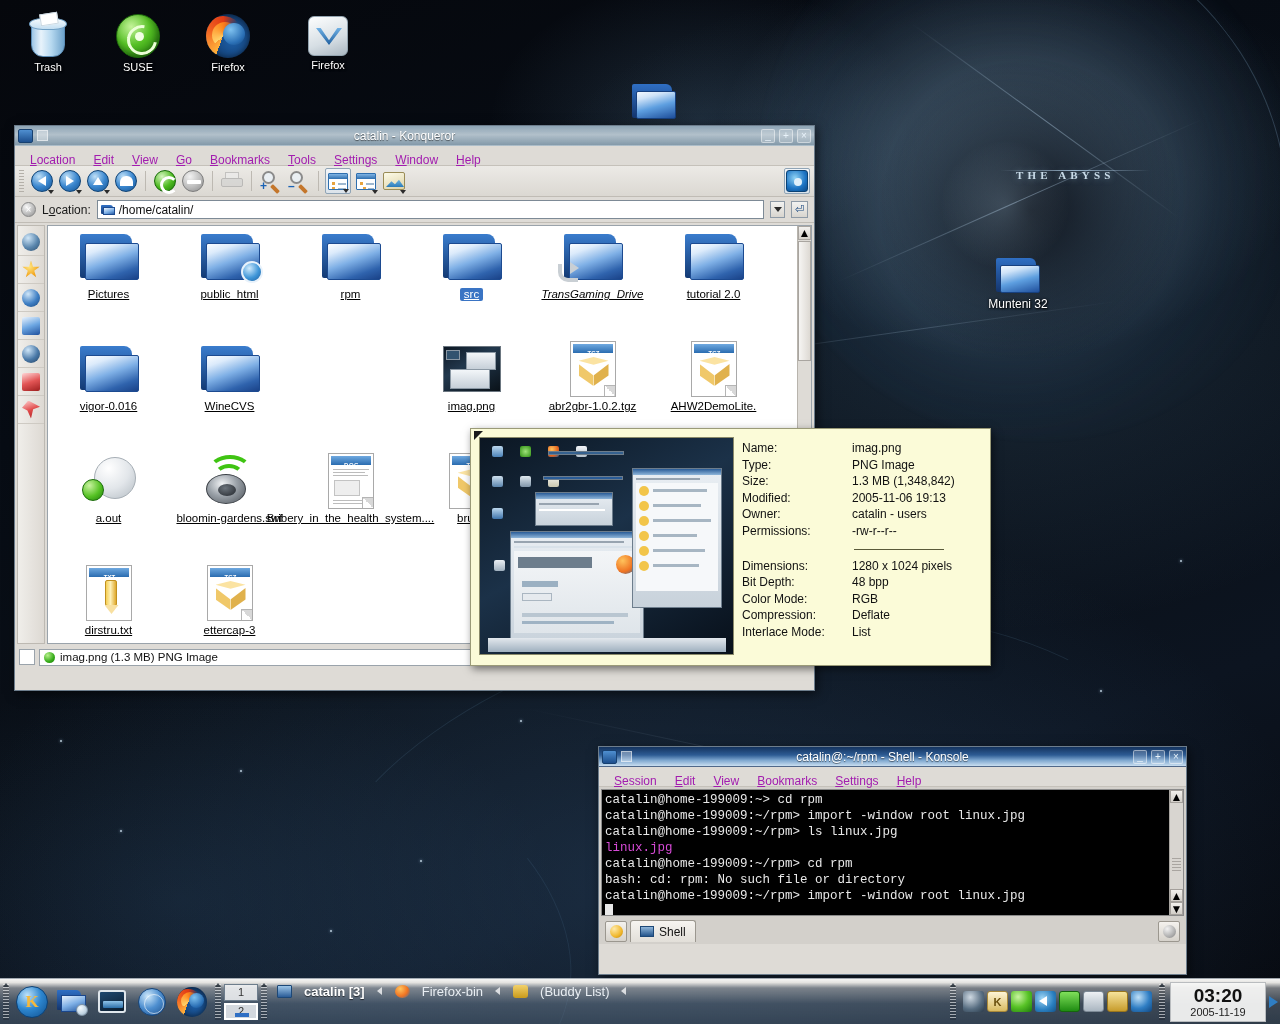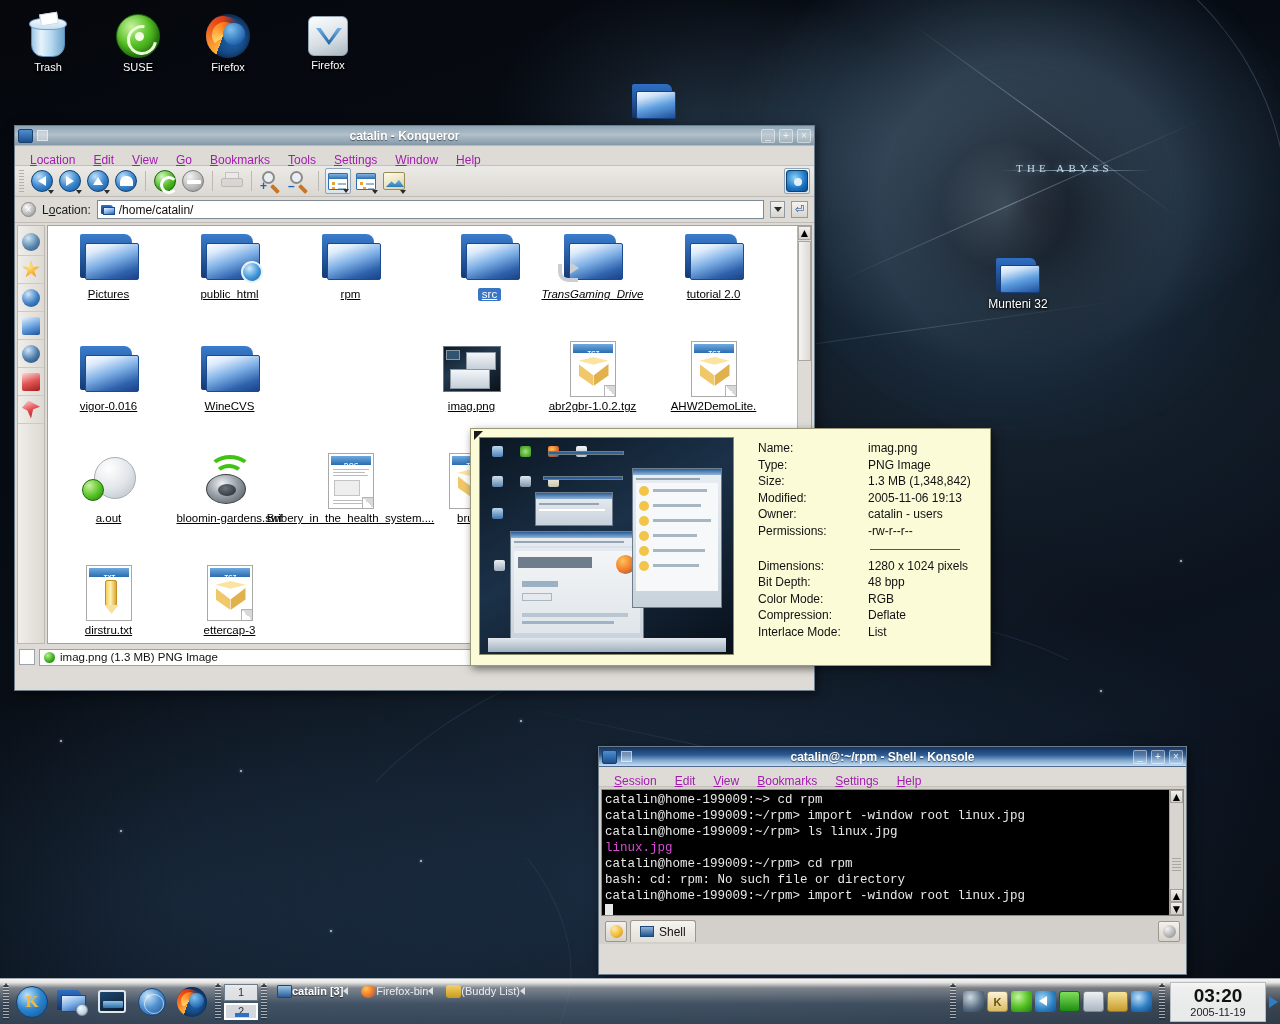--- a/index.html
+++ b/index.html
@@ -45,22 +45,22 @@
   .ray { position:absolute; height:1px; pointer-events:none;
          background:linear-gradient(90deg, rgba(200,230,255,0), rgba(200,230,255,.38), rgba(200,230,255,0)); }
   .r1 { left:820px; top:200px; width:400px; transform:rotate(-24deg); }
   .r2 { left:880px; top:120px; width:330px; transform:rotate(36deg); }
   .r3 { left:700px; top:330px; width:420px; transform:rotate(-8deg); opacity:.5;}
   .r4 { left:520px; top:760px; width:500px; transform:rotate(12deg); opacity:.35;}
   .star { position:absolute; width:2px; height:2px; border-radius:50%;
           background:rgba(220,240,255,.85); box-shadow:0 0 3px rgba(190,225,255,.8); }
 
   .abyss-brand {
-    position:absolute; left:1016px; top:162px;
-    color:#c9dbe8; font-size:11px; letter-spacing:4.2px; font-weight:400;
+    position:absolute; left:1016px; top:169px;
+    color:#c9dbe8; font-size:11px; letter-spacing:4.2px; font-weight:700;
     text-shadow:0 0 6px rgba(170,210,240,.55);
     font-family:"Liberation Serif", serif;
   }
   .abyss-rule {
     position:absolute; left:1000px; top:170px; width:150px; height:1px;
     background:linear-gradient(90deg, rgba(190,220,245,0), rgba(190,220,245,.75), rgba(190,220,245,0));
   }
 
   
   .dicon { position:absolute; width:92px; text-align:center; cursor:default; }
@@ -126,21 +126,21 @@
   .win { position:absolute; border:1px solid #6d7d8c; background:#dedbd6;
          box-shadow: 2px 3px 10px rgba(0,0,0,.55); }
   .titlebar {
     height:20px; display:flex; align-items:center; padding:0 3px; gap:4px;
     background:linear-gradient(180deg, rgba(120,150,172,.78), rgba(150,175,195,.62) 45%, rgba(96,128,152,.72));
     border-bottom:1px solid rgba(255,255,255,.25);
   }
   .titlebar.konsole {
     background:linear-gradient(180deg,#14335e,#2d5b93 42%,#7ea7cf 70%,#c9def0);
   }
-  .tb-title { flex:1; text-align:center; font-size:12px; font-weight:bold; color:#fff;
+  .tb-title { flex:1; text-align:center; font-size:12px; font-weight:normal; color:#fff;
               text-shadow:0 1px 1px rgba(0,0,0,.55); white-space:nowrap; overflow:hidden;}
   .tb-btn { width:14px;height:14px; border:1px solid rgba(255,255,255,.45);
             background:rgba(255,255,255,.18); border-radius:2px; position:relative;
             display:flex;align-items:center;justify-content:center; color:#e8f2fa; font-size:10px; line-height:1;}
   .tb-menu { width:15px;height:14px; background:linear-gradient(180deg,#4f8fd0,#1d4f8e);
              border:1px solid #17406f; border-radius:2px; }
   .tb-sticky{ width:11px;height:11px; background:rgba(255,255,255,.35); border:1px solid rgba(255,255,255,.5); }
 
   .menubar { height:20px; display:flex; align-items:center; gap:0px;
              background:#dedbd6; border-bottom:1px solid #c5c1ba; padding-left:6px;}
@@ -318,21 +318,21 @@
   .sb-txt{font-size:11.5px;color:#111;}
 
   
   #tooltip{position:absolute;left:470px;top:428px;width:521px;height:238px;
      background:#fbfbd8;border:1px solid #9a9a78;box-shadow:2px 3px 8px rgba(0,0,0,.5);
      display:flex;gap:0px;}
   #tooltip .arrowmark{position:absolute;left:3px;top:2px;width:0;height:0;
      border-left:9px solid #1b1b1b;border-bottom:9px solid transparent;}
   .tt-prev{width:255px;height:218px;margin:8px 0 0 8px;border:1px solid #8a8a6a;overflow:hidden;position:relative;
      background:linear-gradient(150deg,#0b1622,#1b3148 45%,#08101a);}
-  .tt-info{flex:1;padding:11px 0 0 24px;border-radius:25px;}
+  .tt-info{flex:1;padding:11px 0 0 8px;border-radius:25px;}
   .tt-row{display:flex;font-size:12px;color:#111;line-height:16.6px;}
   .tt-row .k{width:110px;}
   .tt-row .v{flex:1;}
   .tt-hr{width:90px;height:1px;background:#5a5a3a;margin:9px 0 8px 112px;}
 
   
   .mini{position:absolute;}
   .mini-win{background:linear-gradient(180deg,#e9eef3,#c8d2db);border:1px solid #6d7d8c;}
   .mini-tb{height:6px;background:linear-gradient(180deg,#2a5c97,#8fb6da);}
   .mini-ico{width:11px;height:11px;border-radius:2px;}
@@ -396,21 +396,21 @@
      border:1px solid rgba(255,255,255,.6);}
 
   .pager{display:flex;flex-direction:column;justify-content:center;gap:2px;height:40px;}
   .pg{width:34px;height:17px;border:1px solid #6d7d8c;background:rgba(245,246,247,.85);
      font-size:11px;display:flex;align-items:center;justify-content:center;color:#333;position:relative;}
   .pg.active{border:2px solid #ffffff;background:rgba(228,232,236,.9);}
   .pg .minwin{position:absolute;left:9px;bottom:1px;width:14px;height:4px;background:#2f6fc4;}
 
   .tasks{flex:1;display:flex;flex-direction:column;justify-content:center;gap:2px;padding:0 2px;height:42px;}
   .task-row{display:flex;gap:3px;}
-  .task{display:flex;align-items:center;gap:0;padding:0 5px;height:19px;font-size:11px;
+  .task{display:flex;align-items:center;gap:12px;padding:0 5px;height:19px;font-size:13px;
      color:#e9eef3;white-space:nowrap;overflow:hidden;max-width:150px;margin-top:44px;}
   .task.active{color:#fff;font-weight:bold;text-shadow:0 1px 1px rgba(0,0,0,.6);}
   .task .ti{width:15px;height:13px;flex:none;}
   .ti-konq{background:linear-gradient(180deg,#9ec6e8,#2a5c97);border:1px solid #1d4877;border-radius:1px;}
   .ti-ff{border-radius:50%;background:radial-gradient(circle at 35% 30%,#ffc35c,#ef7322 55%,#2a6ba8);}
   .ti-gaim{background:linear-gradient(180deg,#f2d16b,#c99a1a);border-radius:3px;width:8px;height:14px;}
   .ti-amarok{border-radius:50%;background:radial-gradient(circle at 35% 30%,#dfe8ef,#8fa3b4 55%,#4f6explicit);}
   .ti-amarok{border-radius:50%;background:radial-gradient(circle at 35% 30%,#dfe8ef,#93a6b6 55%,#5b6e80);}
   .task .tarrow{width:0;height:0;border-top:4px solid transparent;border-bottom:4px solid transparent;
      border-right:5px solid rgba(255,255,255,.75);}
@@ -697,21 +697,21 @@
             <div class="ig">
               <div class="fold-big">
                 <div class="bk"></div>
                 <div class="fr"></div>
               </div>
             </div>
             <div style="display: flex; justify-content: center;">
               <div class="fl">rpm</div>
             </div>
           </div>
-          <div class="fitem" style="left: 381px; top: 0px;">
+          <div class="fitem" style="left: 363px; top: 0px;">
             <div class="ig">
               <div class="fold-big">
                 <div class="bk"></div>
                 <div class="fr"></div>
               </div>
             </div>
             <div style="display: flex; justify-content: center;">
               <div class="fl sel">src</div>
             </div>
           </div>

